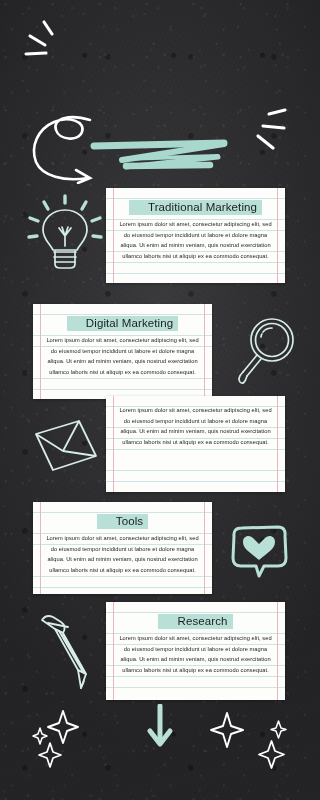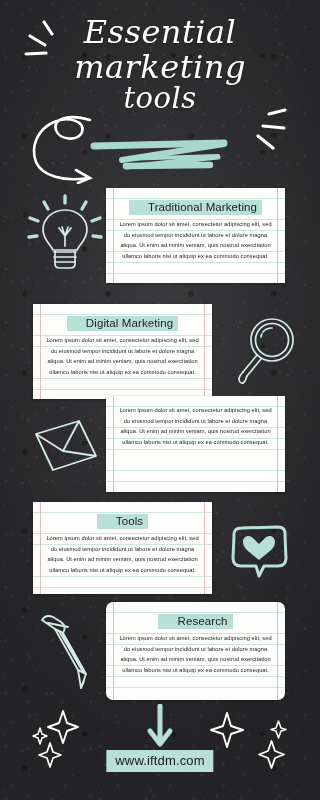--- a/index.html
+++ b/index.html
@@ -148,25 +148,20 @@
     </svg>
 
     <svg class="deco" style="left:237px; top:106px;" width="52" height="44" viewBox="0 0 52 44">
       <g stroke="#ffffff" stroke-width="3.1" stroke-linecap="round" fill="none">
         <line x1="32" y1="8" x2="48" y2="4"></line>
         <line x1="26" y1="20" x2="47" y2="22"></line>
         <line x1="21" y1="30" x2="36" y2="42"></line>
       </g>
     </svg>
 
-    <div class="title-block">
-      <span class="title-line l1">Essential</span>
-      <span class="title-line l2">marketing</span>
-      <span class="title-line l3">tools</span>
-    </div>
 
     <svg class="deco" style="left:12px; top:112px;" width="92" height="72" viewBox="0 0 92 72">
       <g stroke="#ffffff" stroke-width="2.6" fill="none" stroke-linecap="round">
         <path d="M78 8 C58 2, 40 6, 44 18 C47 28, 66 30, 70 20 C74 9, 56 4, 42 10
                  C26 17, 18 34, 24 50 C30 64, 52 70, 76 66"></path>
         <path d="M64 58 L78 66 L66 71"></path>
       </g>
     </svg>
 
     <svg class="deco" style="left:82px; top:132px;" width="155" height="46" viewBox="0 0 155 46">
@@ -273,21 +268,21 @@
       <g stroke="#d7ece6" stroke-width="1.8" fill="none" stroke-linejoin="round" stroke-linecap="round">
         <path d="M14 12 Q18 6, 25 9 L33 14 Q39 18, 35 25 L27 21 Z"></path>
         <path d="M27 21 L35 25 L58 66 L50 62 Z"></path>
         <path d="M50 62 L58 66 L53 80 Z"></path>
         <path d="M53 80 L56 73"></path>
         <path d="M31 23 L55 64 M35 26 L57 65"></path>
         <path d="M20 15 L40 19"></path>
       </g>
     </svg>
 
-    <div class="card" style="left:106px; top:0px; width:179px; height:98px;border-radius:7px;">
+    <div class="card" style="left:106px; top:0px; width:179px; height:98px;">
       <div class="card-inner">
         <div class="align-c">
           <span class="card-title">Research</span>
         </div>
         <div class="card-body align-c">Lorem ipsum dolor sit amet, consectetur adipiscing elit, sed do eiusmod tempor incididunt ut labore et dolore magna aliqua. Ut enim ad minim veniam, quis nostrud exercitation ullamco laboris nisi ut aliquip ex ea commodo consequat.</div>
       </div>
     </div>
   </div>
 
   <svg class="deco" style="left:143px; top:704px;" width="34" height="46" viewBox="0 0 34 46">
@@ -310,14 +305,13 @@
   <svg class="deco" style="left:210px; top:712px;" width="34" height="36" viewBox="0 0 34 36">
     <path d="M17 1 L21 14 L33 18 L21 22 L17 35 L13 22 L1 18 L13 14 Z" fill="none" stroke="#ffffff" stroke-width="1.9" stroke-linejoin="round"></path>
   </svg>
   <svg class="deco" style="left:270px; top:720px;" width="17" height="19" viewBox="0 0 17 19">
     <path d="M8.5 1 L11 8 L16 9.5 L11 11 L8.5 18 L6 11 L1 9.5 L6 8 Z" fill="none" stroke="#ffffff" stroke-width="1.5" stroke-linejoin="round"></path>
   </svg>
   <svg class="deco" style="left:258px; top:740px;" width="27" height="29" viewBox="0 0 27 29">
     <path d="M13.5 1 L17 11 L26 14.5 L17 18 L13.5 28 L10 18 L1 14.5 L10 11 Z" fill="none" stroke="#ffffff" stroke-width="1.8" stroke-linejoin="round"></path>
   </svg>
 
-  <a class="url-chip" href="#" style="text-decoration:none;">www.iftdm.com</a>
 </div>
 
 </body></html>

